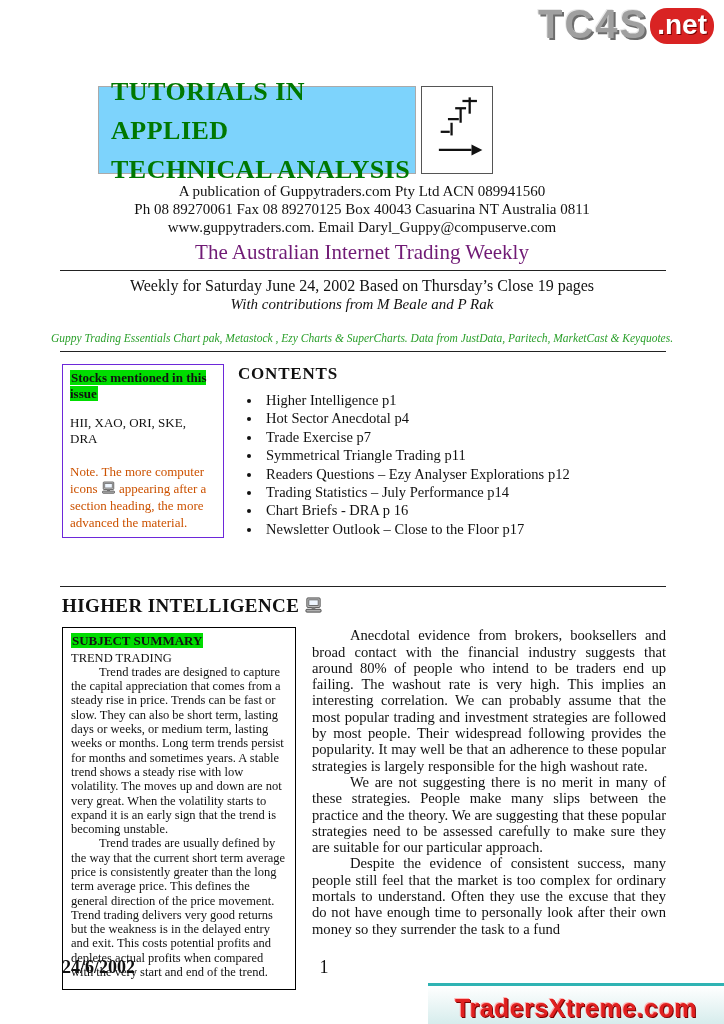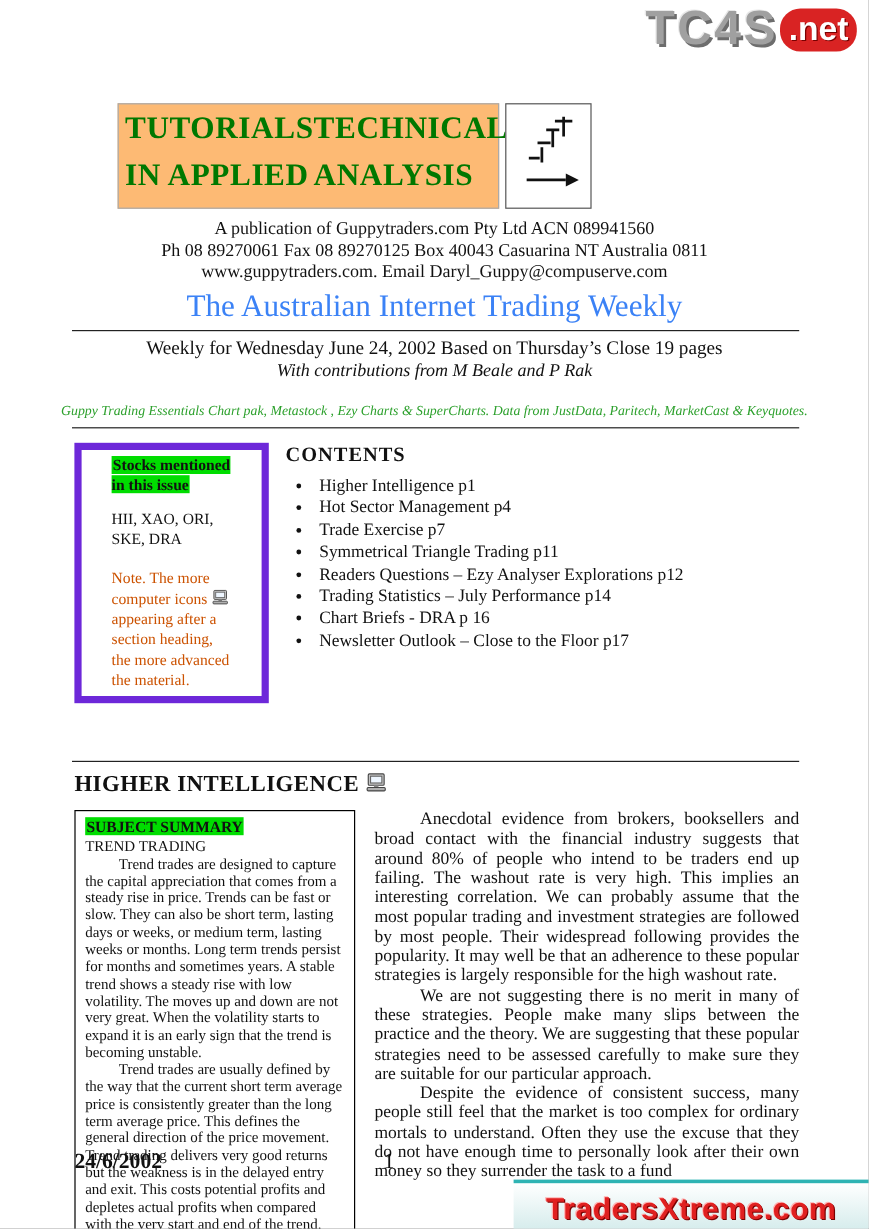--- a/index.html
+++ b/index.html
@@ -18,40 +18,40 @@
   }
   .tc4s-net {
     display:inline-block; background:#d92323; color:#fff; font-size:28px;
     padding:1px 7px 3px; border-radius:17px; margin-left:2px; vertical-align:4px;
     text-shadow:1px 1px 0 #7a0000;
   }
 
   
   .masthead { display:flex; margin:86px 0 0 98px; gap:5px; }
   .title-box {
-    width:318px; height:88px; border:1px solid #aaa; background:#fdba74;
-    display:flex; flex-direction:row; justify-content:center; padding-left:12px;
+    width:318px; height:88px; border:1px solid #aaa; background:#7dd3fc;
+    display:flex; flex-direction:column; justify-content:center; padding-left:12px;
   }
   .title-line { font-size:26px; font-weight:bold; color:#007800; line-height:39px; letter-spacing:0.5px; }
   .logo-box { width:72px; height:88px; border:1px solid #555; display:flex; align-items:center; justify-content:center; background:#fff; }
 
   .pubinfo { text-align:center; margin-top:8px; font-size:15px; line-height:18px; }
-  .subtitle { text-align:center; margin-top:4px; font-size:26px; color:#3b82f6; }
+  .subtitle { text-align:center; margin-top:4px; font-size:21px; color:#701a75; }
 
   .rule { border-top:1px solid #222; margin:5px 58px 0 60px; }
   .weekly { text-align:center; margin-top:6px; font-size:16px; }
   .contrib { text-align:center; margin-top:1px; font-size:15px; font-style:italic; }
   .datasources { text-align:center; margin-top:19px; font-size:11.5px; font-style:italic; color:#2ca02c; }
   .rule2 { margin-top:7px; }
 
   
   .contents-row { display:flex; margin:12px 0 0 62px; }
   .stocks-box {
-    width:162px; min-height:172px; border:6px solid #6d28d9;
-    padding:5px 25px; font-size:13px; line-height:16px; flex-shrink:0;
+    width:162px; min-height:172px; border:1px solid #6d28d9;
+    padding:5px 7px; font-size:13px; line-height:16px; flex-shrink:0;
   }
   .hl { background:#00dd00; font-weight:bold; padding:0 1px; }
   .stocks-list { margin-top:13px; }
   .stocks-note { margin-top:16px; color:#cc5200; line-height:17px; }
   .pc-icon { vertical-align:-2px; }
   .contents-block { margin-left:14px; }
   .contents-heading { font-size:17px; font-weight:bold; letter-spacing:0.8px; }
   .contents-list { margin:7px 0 0 24px; font-size:14.5px; line-height:18.4px; list-style-type:disc; }
   .contents-list li { padding-left:4px; }
 
@@ -129,21 +129,21 @@
   </div>
 
   <div class="pubinfo">
     <div>A publication of Guppytraders.com Pty Ltd ACN 089941560</div>
     <div>Ph 08 89270061  Fax 08 89270125  Box 40043 Casuarina NT Australia  0811</div>
     <div>www.guppytraders.com.  Email  Daryl_Guppy@compuserve.com</div>
   </div>
   <div class="subtitle">The Australian Internet Trading Weekly</div>
 
   <div class="rule"></div>
-  <div class="weekly">Weekly for Wednesday June 24, 2002 Based on Thursday’s Close 19 pages</div>
+  <div class="weekly">Weekly for Saturday June 24, 2002 Based on Thursday’s Close 19 pages</div>
   <div class="contrib">With contributions from M Beale and P Rak</div>
   <div class="datasources">Guppy Trading Essentials Chart pak, Metastock , Ezy Charts &amp; SuperCharts. Data from JustData, Paritech, MarketCast &amp; Keyquotes.</div>
   <div class="rule rule2"></div>
 
   <div class="contents-row">
     <div class="stocks-box">
       <span class="hl">Stocks mentioned in this issue</span>
       <div class="stocks-list">HII,  XAO, ORI, SKE, DRA</div>
       <div class="stocks-note">
         <span>Note. The more computer icons</span>
@@ -153,21 +153,21 @@
           <rect x="8" y="11" width="4" height="2" fill="#888"></rect>
           <rect x="2" y="13" width="16" height="3" rx="1" fill="#b0b0b0" stroke="#444"></rect>
         </svg>
         <span>appearing after a section heading, the more advanced the material.</span>
       </div>
     </div>
     <div class="contents-block">
       <div class="contents-heading">CONTENTS</div>
       <ul class="contents-list">
         <li>Higher Intelligence p1</li>
-        <li>Hot Sector Management p4</li>
+        <li>Hot Sector Anecdotal p4</li>
         <li>Trade Exercise p7</li>
         <li>Symmetrical Triangle Trading p11</li>
         <li>Readers Questions – Ezy Analyser Explorations p12</li>
         <li>Trading Statistics – July Performance p14</li>
         <li>Chart Briefs - DRA p 16</li>
         <li>Newsletter Outlook – Close to the Floor  p17</li>
       </ul>
     </div>
   </div>
 

